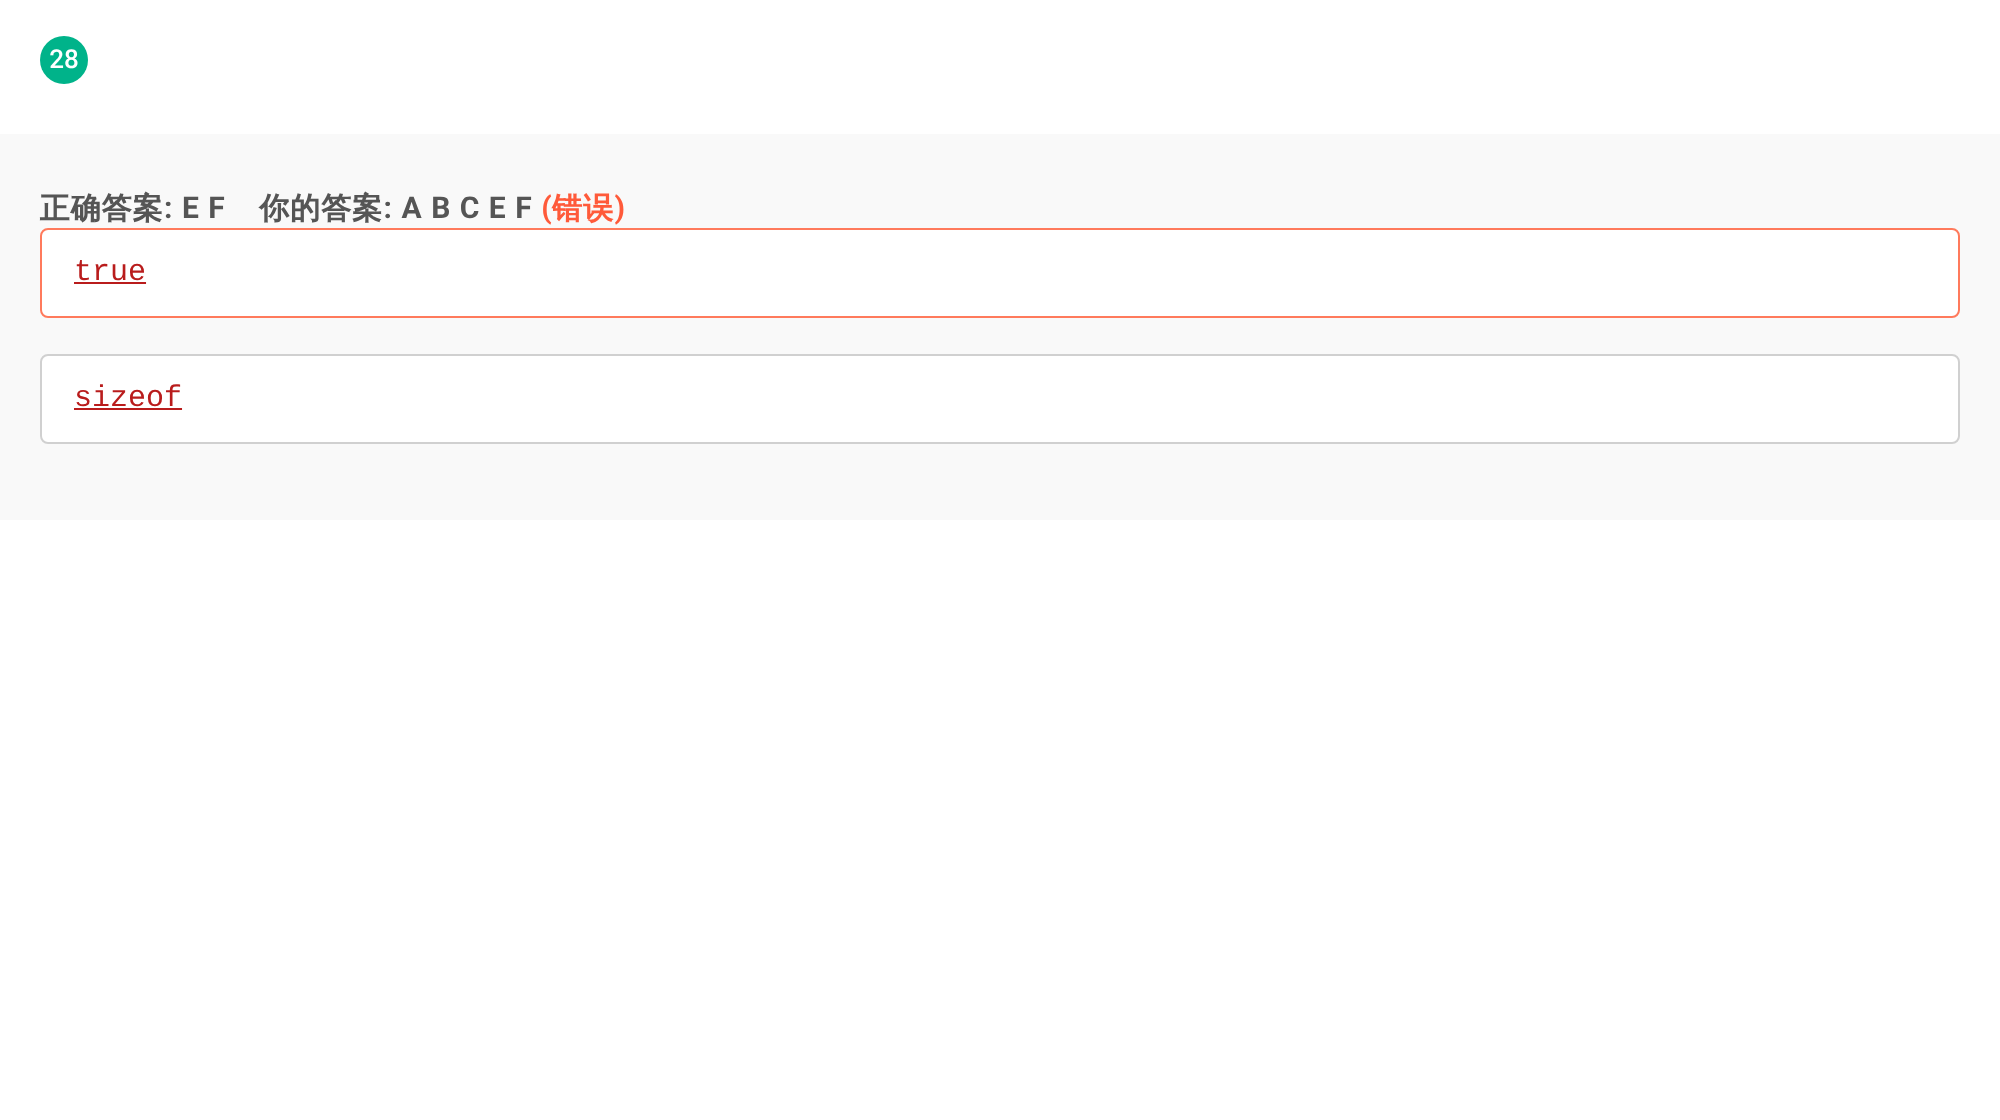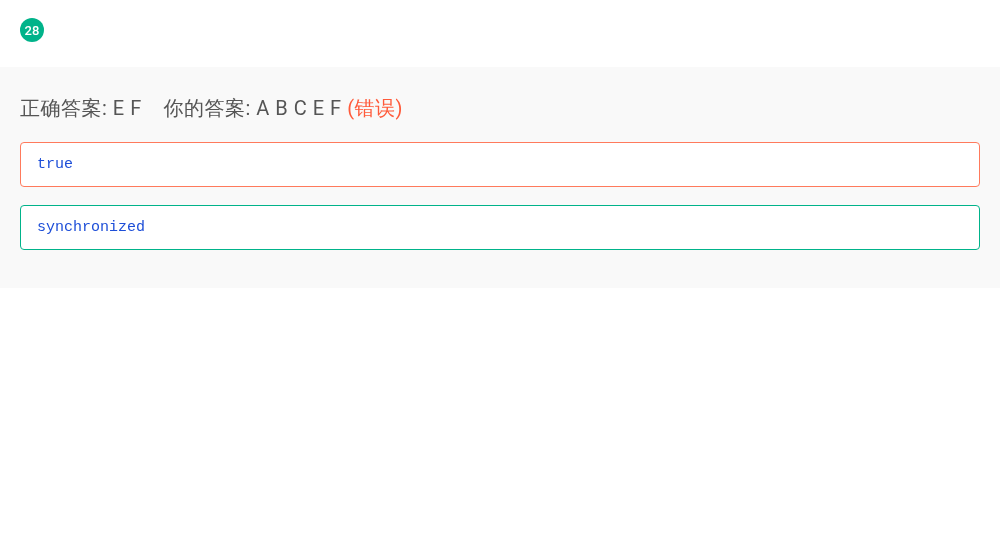--- a/index.html
+++ b/index.html
@@ -37,36 +37,37 @@
       color: #444;
       font-size: 15px;
       line-height: 1.4;
     }
     .answer-section {
       background: #f9f9f9;
       padding: 28px 20px 20px 20px;
     }
     .answer-summary {
       color: #555;
-      font-size: 20px;
-      margin-bottom: 20px;
+      font-size: 15px;
       letter-spacing: 0.5px;
+      font-weight: bold;
     }
     .answer-summary .error-text {
       color: #ff5a3a;
     }
     .option {
       background: #fff;
       border: 1px solid #d0d0d0;
       border-radius: 4px;
       padding: 13px 16px;
       margin-bottom: 18px;
       font-family: "Courier New", Courier, monospace;
       font-size: 15px;
-      color: #1d4ed8;
+      color: #b91c1c;
+      text-decoration: underline;
     }
     .option.wrong {
       border-color: #ff7a5c;
     }
     .option.correct {
       border-color: #00b38a;
     }
   </style>
 </head>
 <body>
@@ -81,16 +82,16 @@
     <span>E F</span>
     &nbsp;&nbsp;
     <span>你的答案:</span>
     <span>A B C E F</span>
     <span class="error-text">(错误)</span>
   </div>
 
   <div class="option wrong">
     <span>true</span>
   </div>
-  <div class="option correct">
-    <span>synchronized</span>
+  <div class="option">
+    <span>sizeof</span>
   </div>
 </div>
 
 </body></html>

